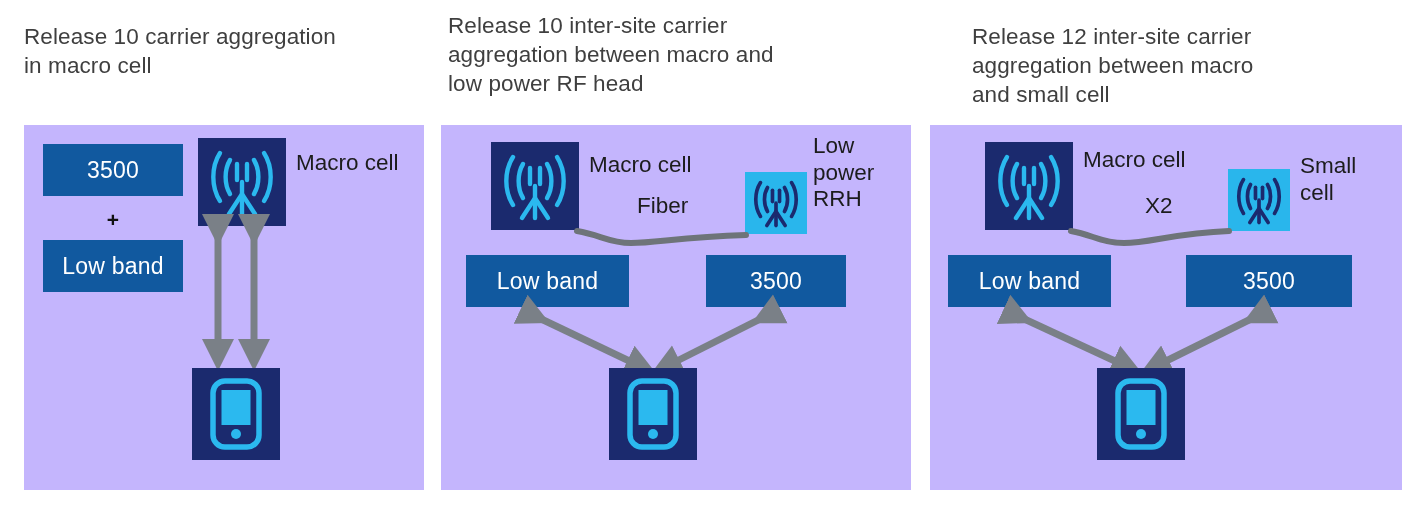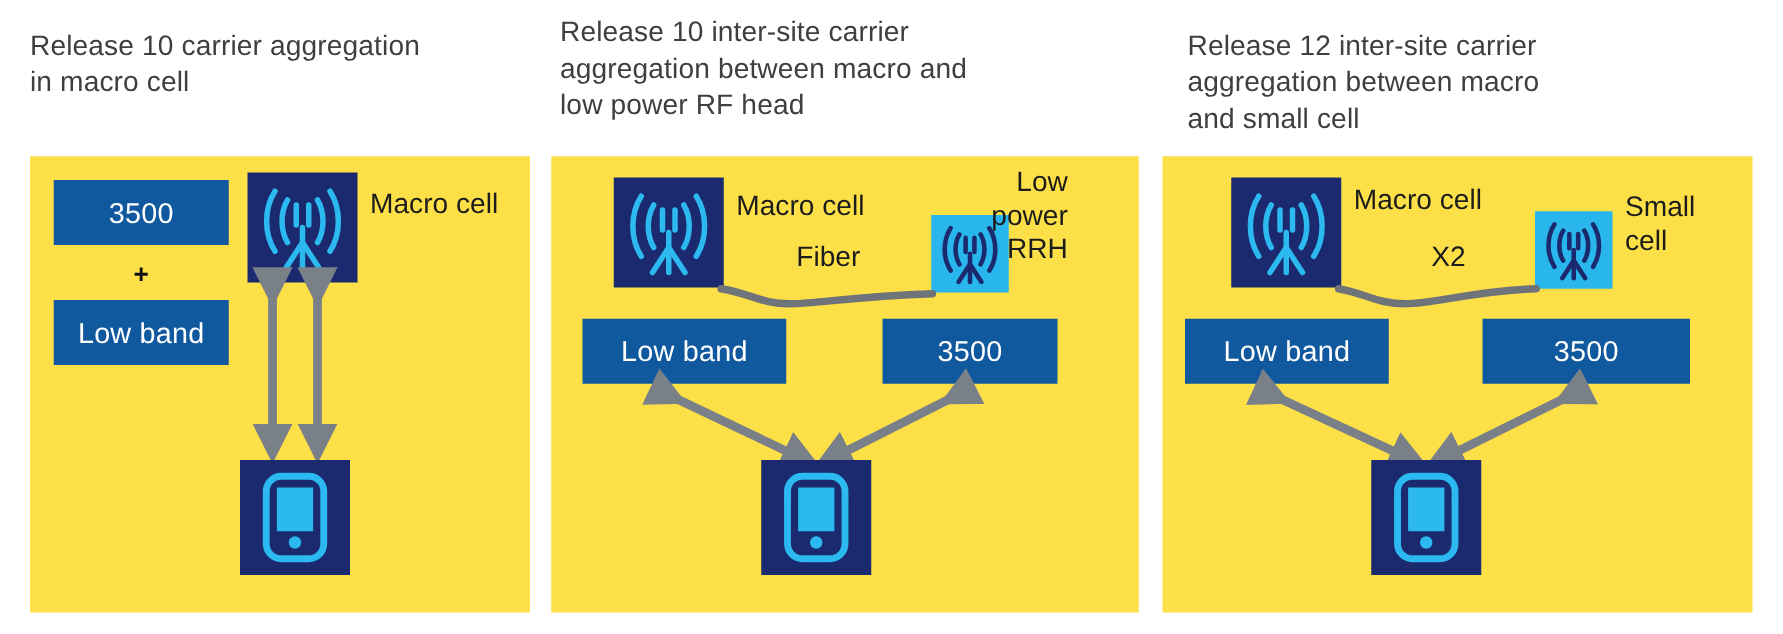--- a/index.html
+++ b/index.html
@@ -15,21 +15,21 @@
   .panel-title {
     position: absolute;
     font-size: 22.5px;
     line-height: 29px;
     color: #3f3f3f;
     letter-spacing: .1px;
     white-space: pre-line;
   }
   .panel-body {
     position: absolute;
-    background: #fde047;
+    background: #c4b5fd;
     padding-left: 29px;
   }
 
   .band-box {
     position: absolute;
     background: #11599f;
     color: #ffffff;
     font-size: 23px;
     display: flex;
     align-items: center;
@@ -146,21 +146,21 @@
             <path d="M56 22 A 18 26 0 0 1 56 56"></path>
             <path d="M22 15 A 28 37 0 0 0 22 63"></path>
             <path d="M66 15 A 28 37 0 0 1 66 63"></path>
             <line x1="39" y1="26" x2="39" y2="42"></line>
             <line x1="49" y1="26" x2="49" y2="42"></line>
             <line x1="44" y1="44" x2="44" y2="76"></line>
             <path d="M31 76 L44 56 L57 76"></path>
           </g>
         </svg>
       </div>
-      <div class="cap" style="left:352px; top:8px;text-align:right;">Low
+      <div class="cap" style="left:372px; top:8px;">Low
 power
 RRH</div>
 
       <svg class="arrows">
         <path d="M136 106 C 160 110, 168 118, 190 118 C 215 118, 240 112, 305 110" fill="none" stroke="#6e7479" stroke-width="6" stroke-linecap="round"></path>
       </svg>
       <div class="cap" style="left:196px; top:68px;">Fiber</div>
 
       <div class="band-box" style="left:25px; top:130px; width:163px; height:52px;">Low band</div>
       <div class="band-box" style="left:265px; top:130px; width:140px; height:52px;">3500</div>
@@ -180,21 +180,21 @@
           <rect x="0" y="0" width="88" height="92" fill="#1b2a6e"></rect>
           <rect x="21" y="13" width="46" height="66" rx="12" ry="12" fill="none" stroke="#2bb9ef" stroke-width="5.5"></rect>
           <rect x="29.5" y="22" width="29" height="35" fill="#2bb9ef"></rect>
           <circle cx="44" cy="66" r="5" fill="#2bb9ef"></circle>
         </svg>
       </div>
     </div>
   </div>
 
   <div class="panel">
-    <div class="panel-title" style="left:950px; top:22px; width:400px;">Release 12 inter-site carrier
+    <div class="panel-title" style="left:972px; top:22px; width:400px;">Release 12 inter-site carrier
 aggregation between macro
 and small cell</div>
 
     <div class="panel-body" style="left:930px; top:125px; width:472px; height:365px;">
 
       <div class="tower" style="left:55px; top:17px;">
         <svg width="88" height="88" viewBox="0 0 88 88">
           <rect x="0" y="0" width="88" height="88" fill="#1b2a6e"></rect>
           <g fill="none" stroke="#2bb9ef" stroke-width="4.4" stroke-linecap="round">
             <path d="M32 22 A 18 26 0 0 0 32 56"></path>

